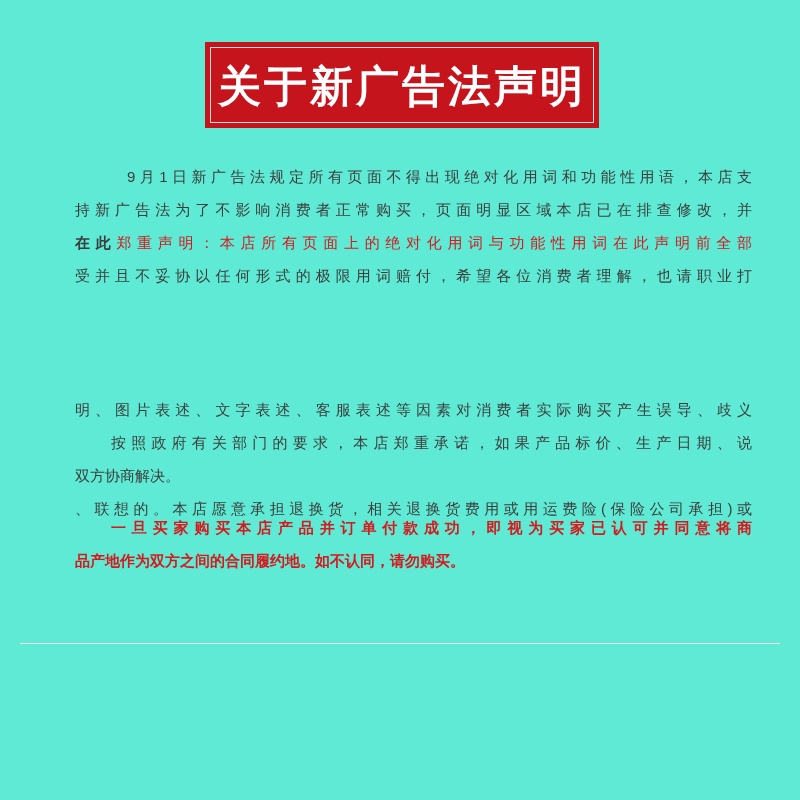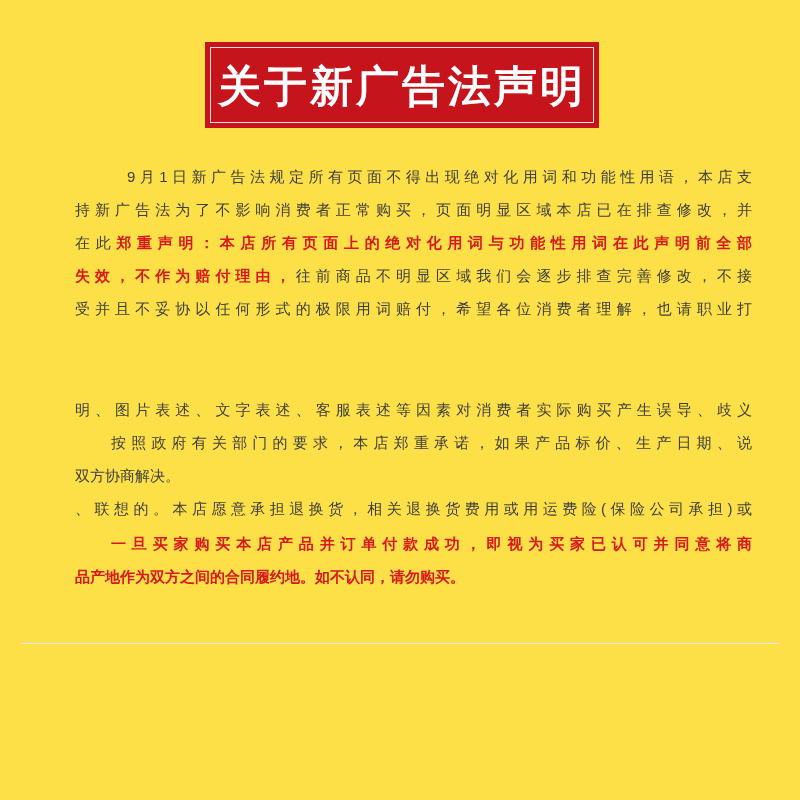--- a/index.html
+++ b/index.html
@@ -5,21 +5,21 @@
   html, body {
     margin: 0;
     padding: 0;
     background: #ffffff;
     font-family: "Liberation Sans", sans-serif;
   }
   .page {
     position: relative;
     width: 800px;
     height: 800px;
-    background: #fde047;
+    background: #5eead4;
     overflow: hidden;
   }
   
   .banner {
     position: absolute;
     left: 205px;
     top: 42px;
     width: 394px;
     height: 86px;
     background: #c6141c;
@@ -46,38 +46,38 @@
   .content {
     position: absolute;
     left: 63px;
     width: 677px;
     color: #3d3d3d;
     font-size: 15px;
     margin-left: 12px;
   }
   .p1 { top: 160px; }
   .p2 { top: 393px; }
-  .p3 { top: 527px; color: #d6191d; font-weight: bold; }
+  .p3 { top: 511px; color: #d6191d; font-weight: bold; }
   .line {
     height: 33px;
     line-height: 33px;
     text-align: justify;
     text-align-last: justify;
     white-space: nowrap;
     overflow: hidden;
   }
   .line.short {
     text-align: left;
     text-align-last: left;
     white-space: normal;
   }
   .indent-big { text-indent: 52px; }
   .indent { text-indent: 36px; }
-  .red-bold { color: #d6191d; font-weight: bold; }
-  .black { color: #3d3d3d; font-weight: normal; }
+  .red-bold { color: #d6191d; font-weight: normal; }
+  .black { color: #3d3d3d; font-weight: bold; }
   
   .divider {
     position: absolute;
     left: 20px;
     right: 20px;
     top: 643px;
     height: 0;
     border-top: 1px solid #f2e9e9;
   }
 </style>
@@ -88,21 +88,20 @@
 
   <div class="banner">
     <div class="banner-inner"></div>
     <div class="banner-title">关于新广告法声明</div>
   </div>
 
   <div class="content p1">
     <div class="line indent-big">9月1日新广告法规定所有页面不得出现绝对化用词和功能性用语，本店支</div>
     <div class="line">持新广告法为了不影响消费者正常购买，页面明显区域本店已在排查修改，并</div>
     <div class="line"><span class="black">在此</span><span class="red-bold">郑重声明：本店所有页面上的绝对化用词与功能性用词在此声明前全部</span></div>
-    <div class="line"><span class="red-bold">失效，不作为赔付理由，</span><span class="black">往前商品不明显区域我们会逐步排查完善修改，不接</span></div>
     <div class="line">受并且不妥协以任何形式的极限用词赔付，希望各位消费者理解，也请职业打</div>
   </div>
 
   <div class="content p2">
     <div class="line">明、图片表述、文字表述、客服表述等因素对消费者实际购买产生误导、歧义</div>
     <div class="line indent">按照政府有关部门的要求，本店郑重承诺，如果产品标价、生产日期、说</div>
     <div class="line short">双方协商解决。</div>
     <div class="line">、联想的。本店愿意承担退换货，相关退换货费用或用运费险(保险公司承担)或</div>
   </div>
 

